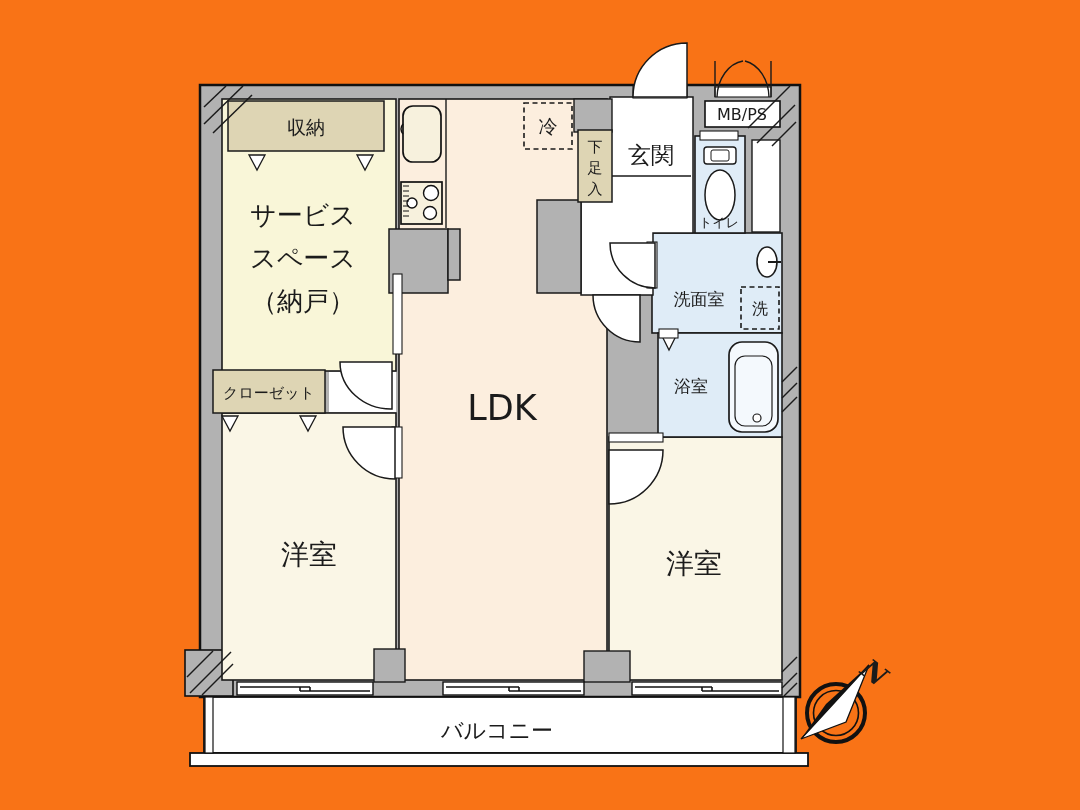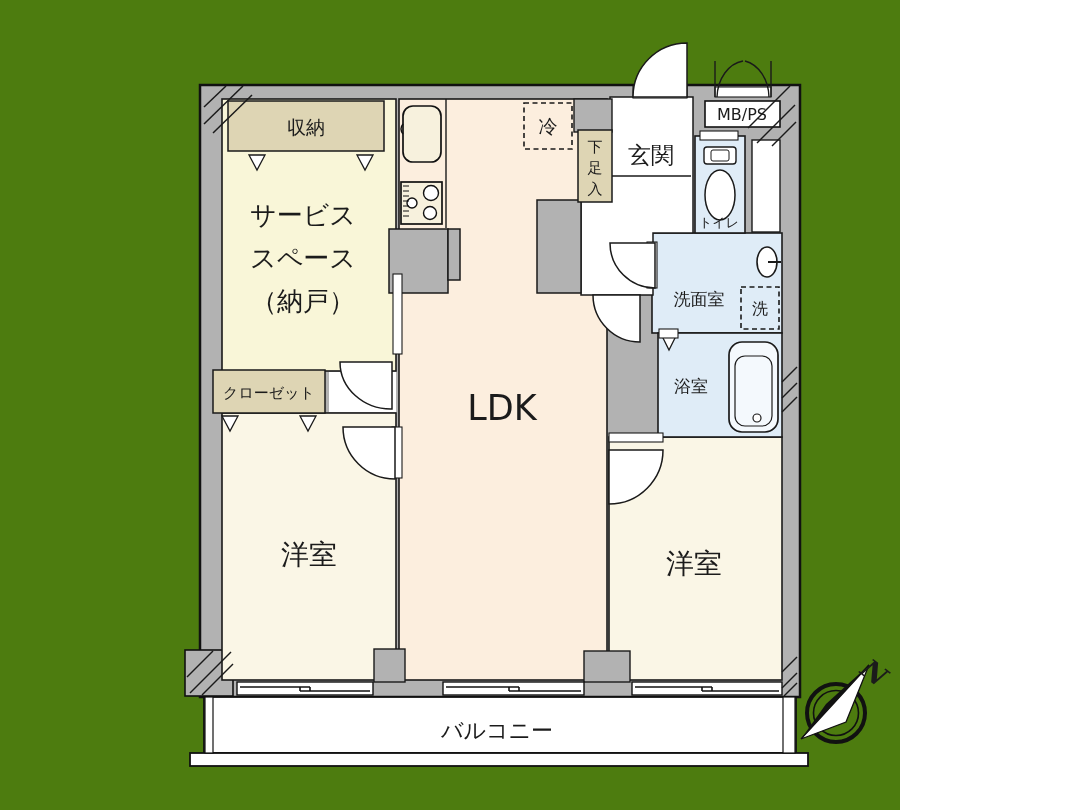--- a/index.html
+++ b/index.html
@@ -1,16 +1,16 @@
 <!DOCTYPE html>
 <html><head>
 <meta charset="utf-8">
 <style>
   html,body{margin:0;padding:0;background:#ffffff;}
-  .canvas{position:relative;width:900px;height:810px;background:#4d7c0f;overflow:hidden;}
+  .canvas{position:relative;width:1080px;height:810px;background:#f97316;overflow:hidden;}
   svg{display:block;}
   text{font-family:"DejaVu Sans","Liberation Sans",sans-serif;fill:#1b1b1b;}
   .lbl{font-weight:500;}
   .compass-n{font-family:"DejaVu Serif","Liberation Serif",serif;font-style:italic;font-weight:bold;}
 </style>
 </head>
 <body>
 
 <div class="canvas">
 <svg width="1080" height="810" viewBox="0 0 1080 810">

